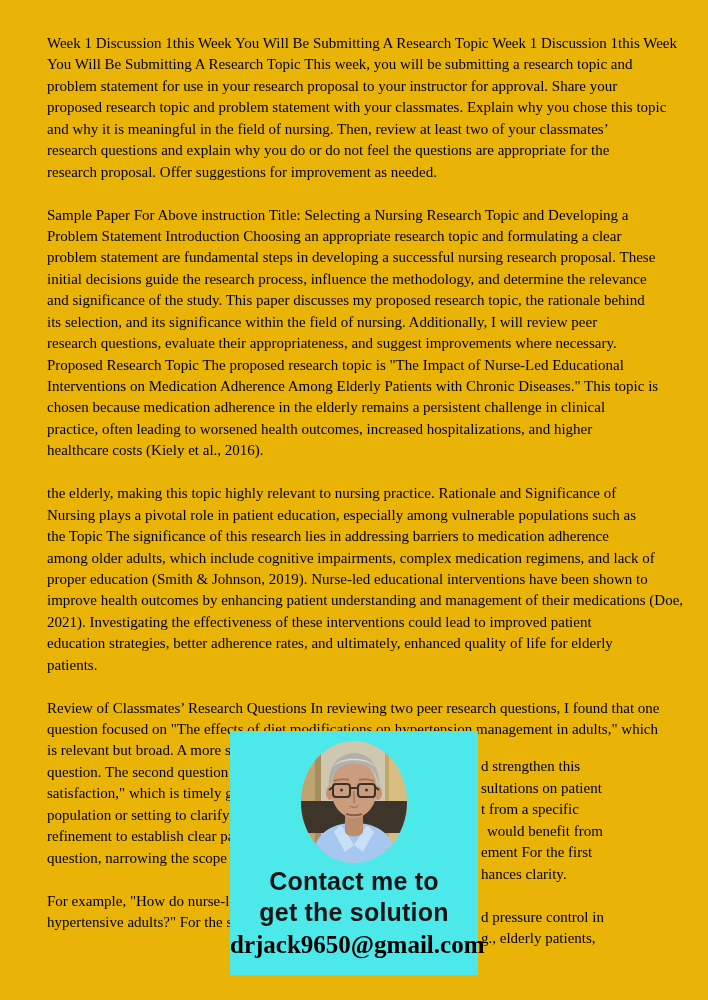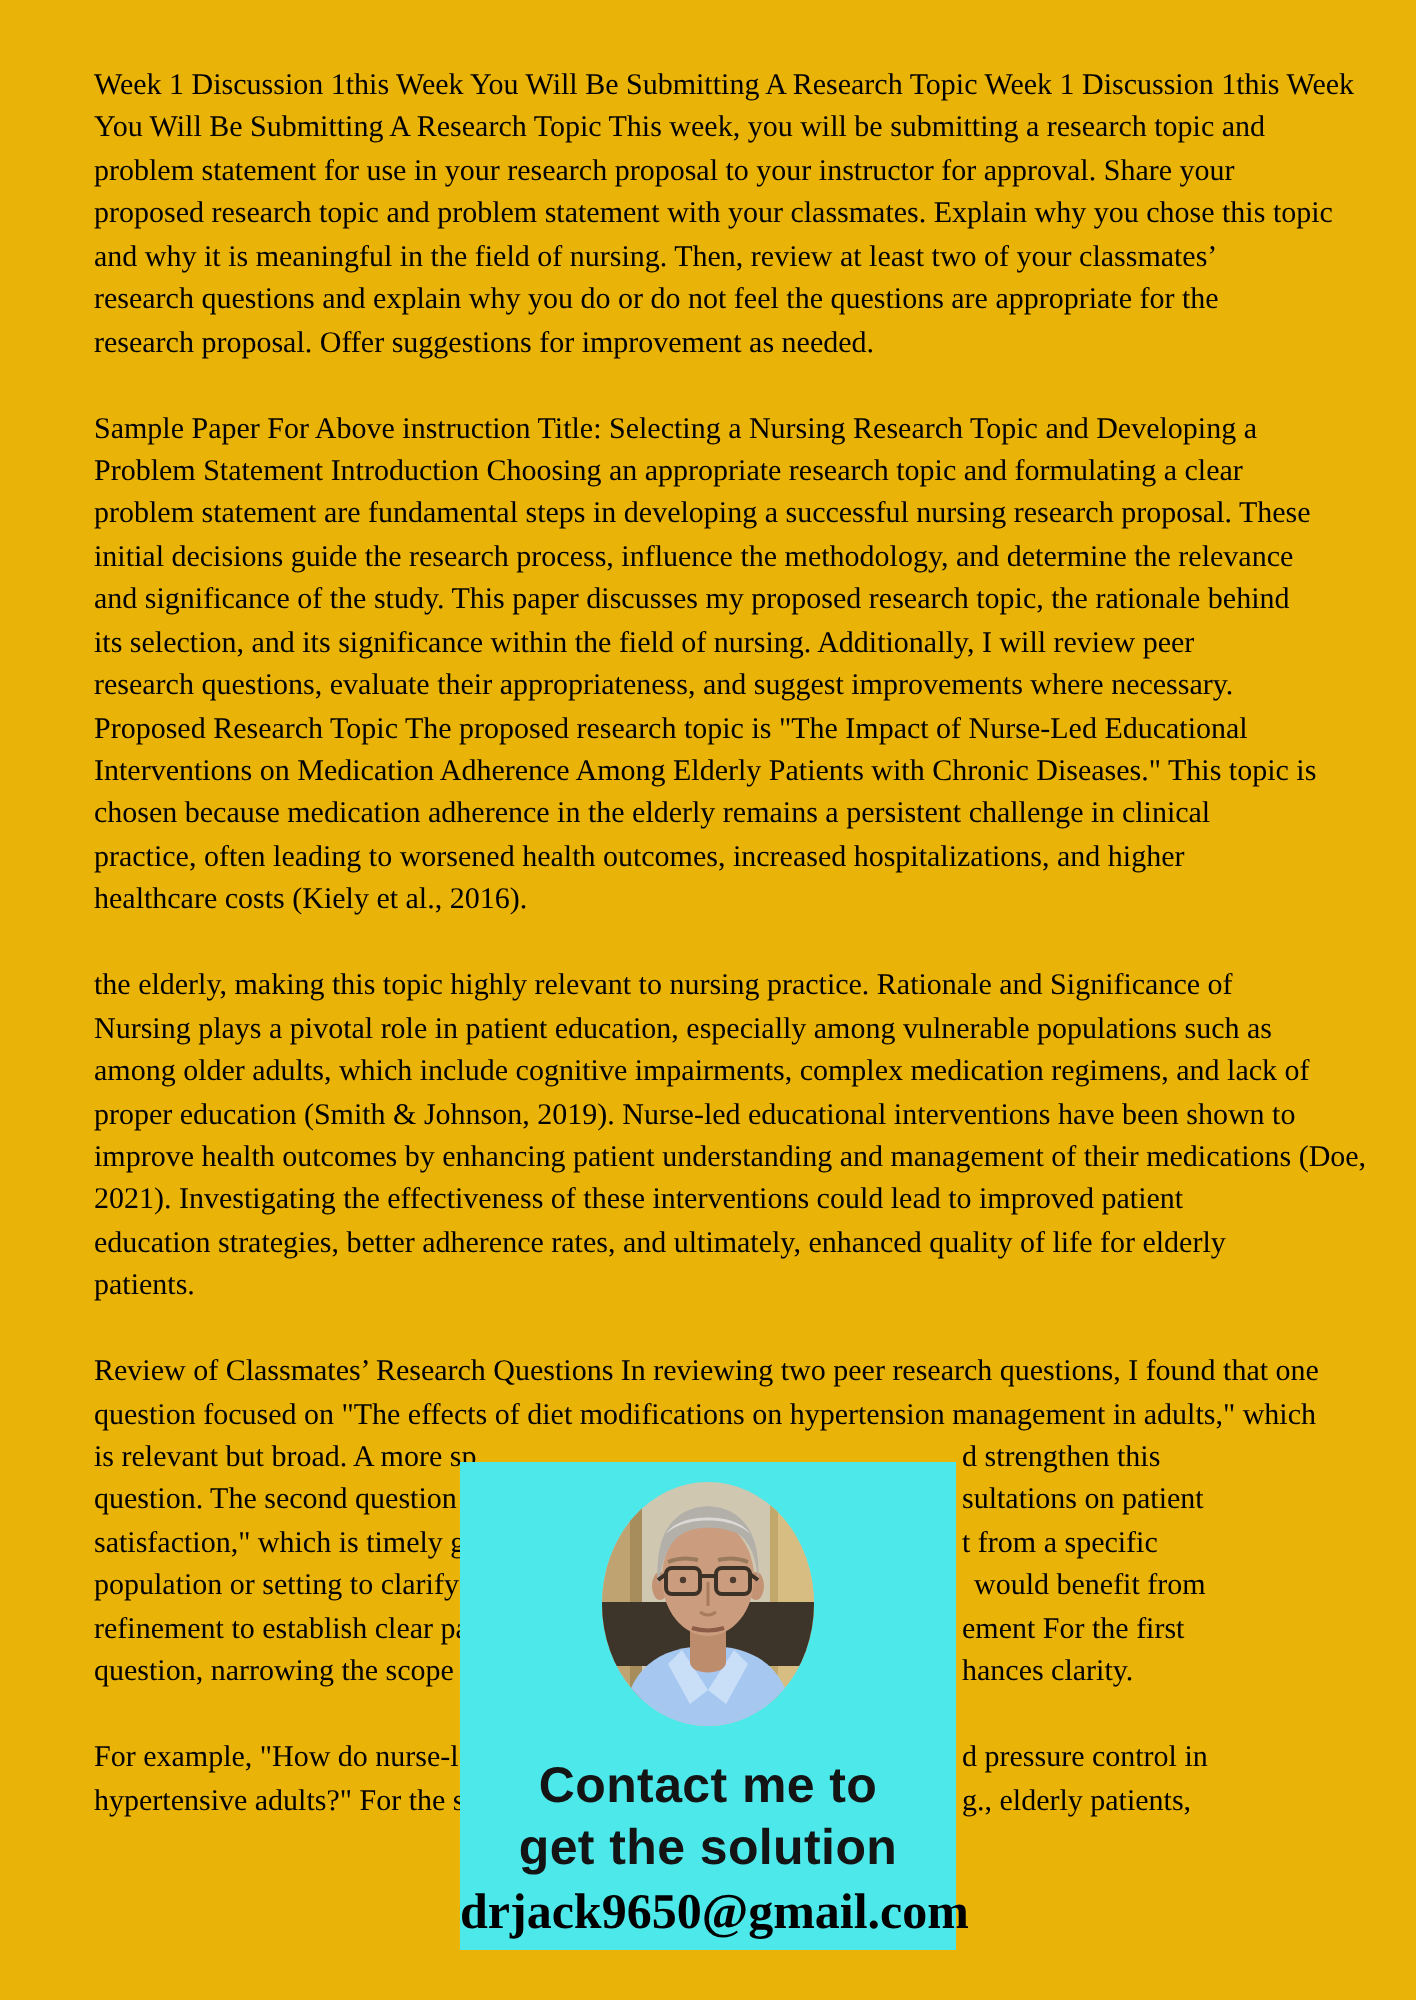--- a/index.html
+++ b/index.html
@@ -19,39 +19,39 @@
     width: 621px;
     font-size: 15px;
   }
   .para { margin: 0 0 21.45px 0; }
   .ln {
     position: relative;
     height: 21.45px;
     line-height: 21.45px;
     white-space: nowrap;
   }
-  .fr { position: absolute; left: 434px; top: 0; text-align: right; }
+  .fr { position: absolute; left: 434px; top: 16px; text-align: right; }
   
   .promo {
     position: absolute;
     left: 230px;
     top: 731px;
     width: 248px;
     height: 244px;
     background: #4de8ea;
     z-index: 5;
     text-align: center;
   }
   .photo {
     margin: 10px auto 0 auto;
     width: 106px;
     height: 122px;
   }
   .contact {
-    margin-top: 15px;
+    margin-top: 3px;
     font-family: "Liberation Sans", sans-serif;
     font-weight: 700;
     font-size: 25px;
     line-height: 31px;
     color: #141414;
     letter-spacing: 0.2px;
   }
   .email {
     margin-top: 3px;
     font-family: "Liberation Serif", serif;
@@ -88,20 +88,21 @@
       <div class="ln">Proposed Research Topic The proposed research topic is "The Impact of Nurse-Led Educational</div>
       <div class="ln">Interventions on Medication Adherence Among Elderly Patients with Chronic Diseases." This topic is</div>
       <div class="ln">chosen because medication adherence in the elderly remains a persistent challenge in clinical</div>
       <div class="ln">practice, often leading to worsened health outcomes, increased hospitalizations, and higher</div>
       <div class="ln">healthcare costs (Kiely et al., 2016).</div>
     </div>
 
     <div class="para">
       <div class="ln">the elderly, making this topic highly relevant to nursing practice. Rationale and Significance of</div>
       <div class="ln">Nursing plays a pivotal role in patient education, especially among vulnerable populations such as</div>
+      <div class="ln">the Topic The significance of this research lies in addressing barriers to medication adherence</div>
       <div class="ln">among older adults, which include cognitive impairments, complex medication regimens, and lack of</div>
       <div class="ln">proper education (Smith &amp; Johnson, 2019). Nurse-led educational interventions have been shown to</div>
       <div class="ln">improve health outcomes by enhancing patient understanding and management of their medications (Doe,</div>
       <div class="ln">2021). Investigating the effectiveness of these interventions could lead to improved patient</div>
       <div class="ln">education strategies, better adherence rates, and ultimately, enhanced quality of life for elderly</div>
       <div class="ln">patients.</div>
     </div>
 
     <div class="para">
       <div class="ln">Review of Classmates’ Research Questions In reviewing two peer research questions, I found that one</div>

